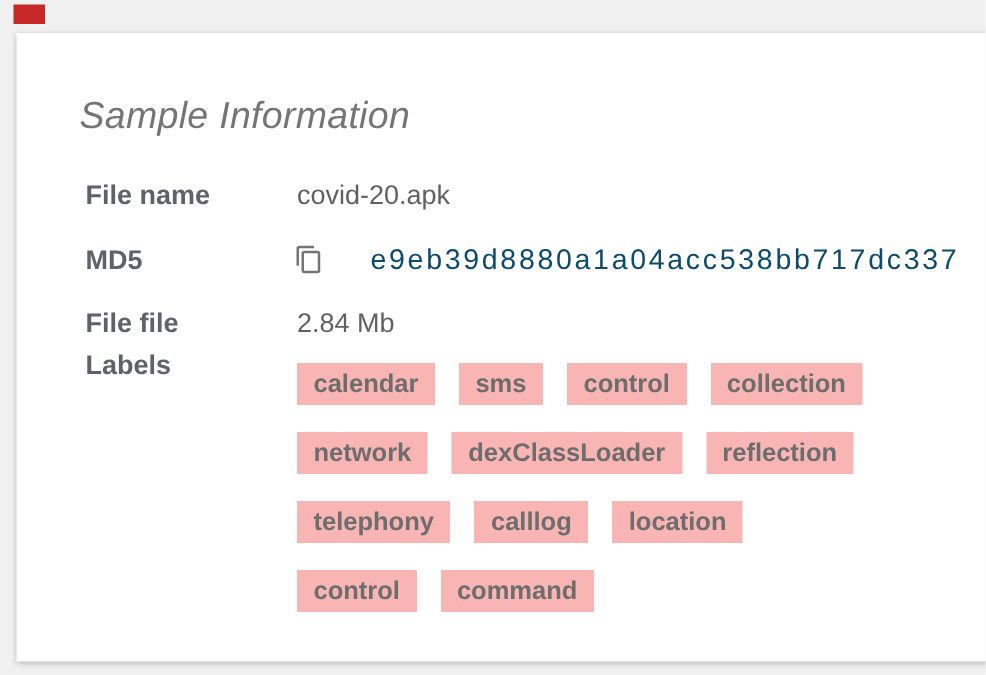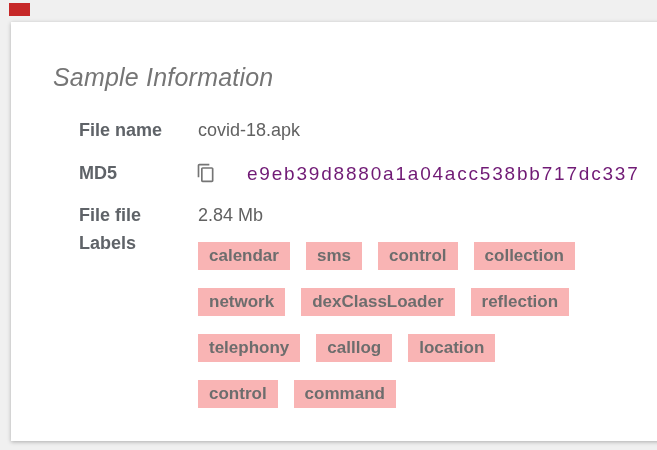--- a/index.html
+++ b/index.html
@@ -40,21 +40,20 @@
     letter-spacing: 0.2px;
     font-style: italic;
   }
   .field-label {
     position: absolute;
     left: 46px;
     font-size: 18px;
     font-weight: bold;
     color: #5f6368;
     white-space: nowrap;
-    margin-left: 22px;
   }
   .field-value {
     position: absolute;
     left: 187px;
     font-size: 18px;
     color: #616161;
     white-space: nowrap;
   }
   .top-filename { top: 98px; }
   .top-md5 { top: 141px; }
@@ -71,21 +70,21 @@
     padding: 0;
     cursor: pointer;
   }
   .copy-btn svg { display: block; }
   .md5-hash {
     position: absolute;
     left: 236px;
     top: 141px;
     font-size: 19px;
     letter-spacing: 1.8px;
-    color: #701a75;
+    color: #0c4a6e;
     text-decoration: none;
     white-space: nowrap;
     cursor: pointer;
   }
   .tags-block {
     position: absolute;
     left: 187px;
     top: 220px;
     display: flex;
     flex-direction: column;
@@ -109,21 +108,21 @@
 </head>
 <body>
 
 <div class="red-marker"></div>
 
 <div class="card">
 
   <h1 class="card-title">Sample Information</h1>
 
   <div class="field-label top-filename">File name</div>
-  <div class="field-value top-filename">covid-18.apk</div>
+  <div class="field-value top-filename">covid-20.apk</div>
 
   <div class="field-label top-md5">MD5</div>
   <button class="copy-btn" title="Copy">
     <svg width="20" height="20" viewBox="0 0 24 24" fill="#757575">
       <path d="M16 1H4c-1.1 0-2 .9-2 2v14h2V3h12V1zm3 4H8c-1.1 0-2 .9-2 2v14c0 1.1.9 2 2 2h11c1.1 0 2-.9 2-2V7c0-1.1-.9-2-2-2zm0 16H8V7h11v14z"></path>
     </svg>
   </button>
   <a class="md5-hash">e9eb39d8880a1a04acc538bb717dc337</a>
 
   <div class="field-label top-filesize">File file</div>

